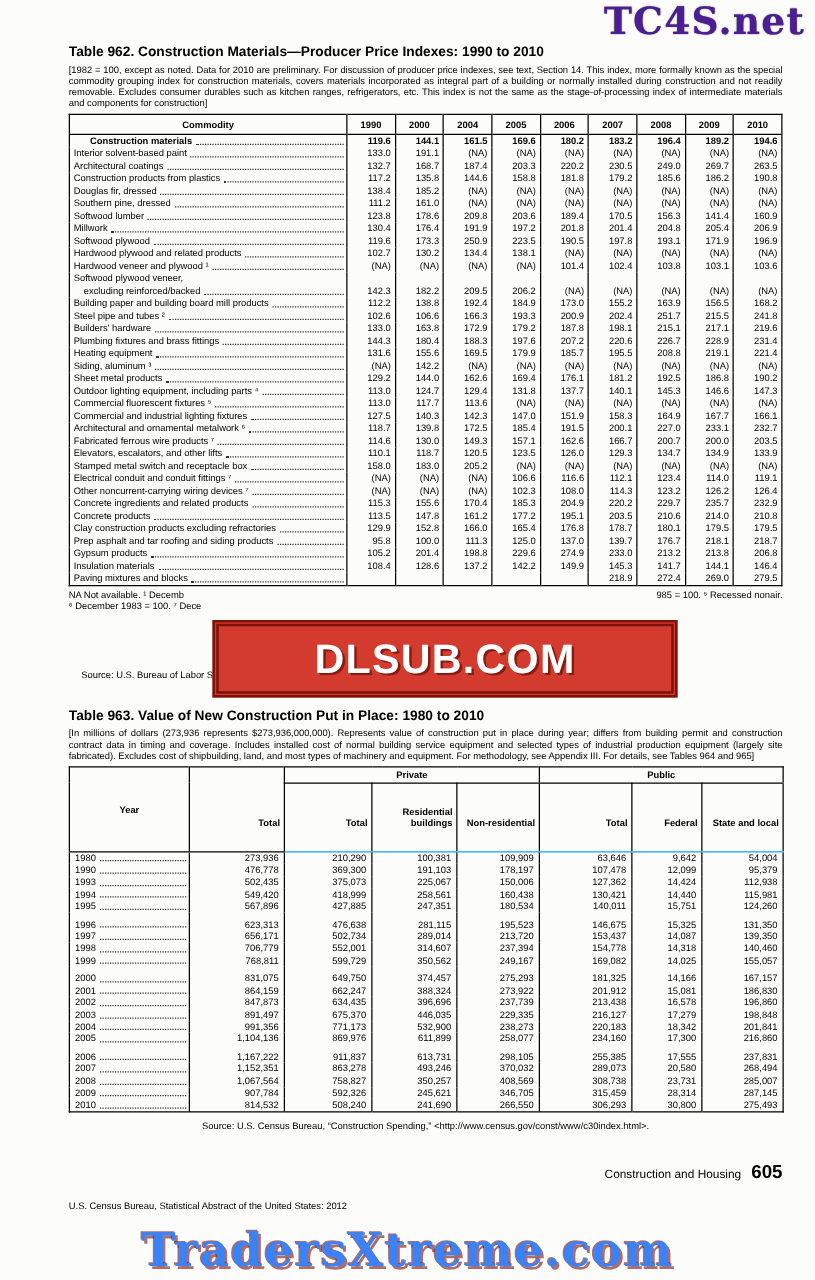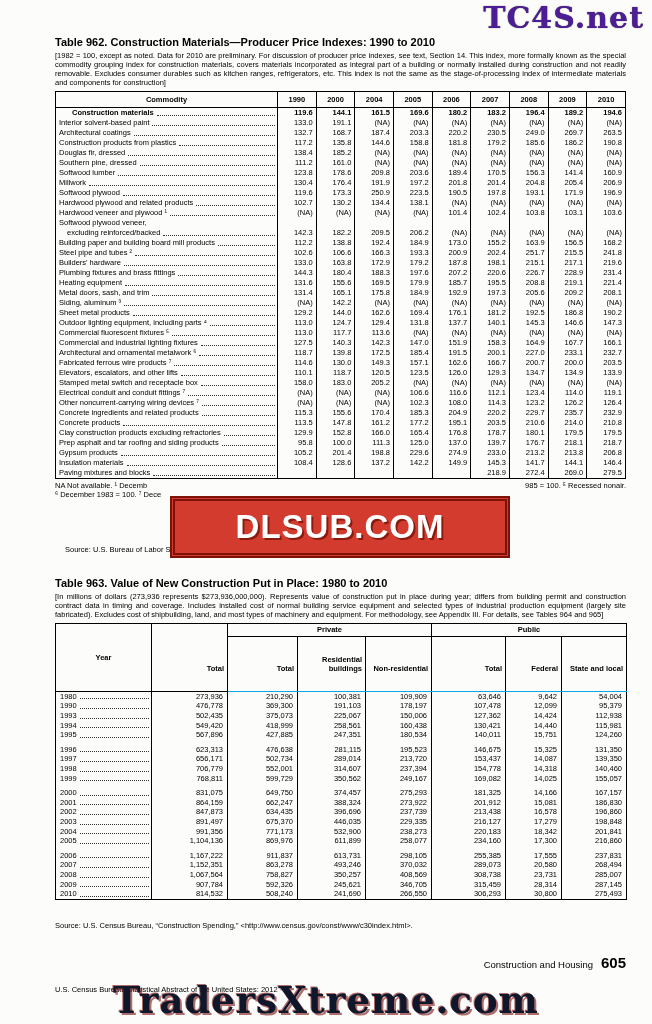--- a/index.html
+++ b/index.html
@@ -10,21 +10,21 @@
     font-family:"Liberation Sans", sans-serif;
   }
   .content { position:absolute; left:55px; top:36px; width:571px; }
 
   
   .tbl-title { font-size:11px; font-weight:bold; margin-bottom:3px; }
   .headnote  { font-size:7.5px; line-height:9px; text-align:justify; margin-bottom:4px; }
   .source    { font-size:7.5px; line-height:9.4px; text-indent:10px; }
   .source em { font-style:italic; }
   .source-962 { margin-top:46px; }
-  .source-963 { margin-top:21px; text-align:left; text-indent:0; }
+  .source-963 { margin-top:6px; text-align:center; text-indent:0; }
 
   
   table { border-collapse:collapse; width:100%; table-layout:fixed; }
   th, td { font-size:7.5px; }
 
   
   .ppi { border:1.4px solid #000;padding-left:20px; }
   .ppi thead th { font-weight:bold; border-bottom:1px solid #000; padding:3px 2px; text-align:center; vertical-align:middle; }
   .ppi thead th.num-h { border-left:1px solid #000; }
   .ppi td { line-height:10px; vertical-align:bottom; white-space:nowrap; overflow:hidden; }
@@ -56,32 +56,32 @@
   .running-head b { font-size:15px; font-weight:bold; margin-left:8px; }
   .publication-line { margin-top:14px; font-size:7.5px; }
 
   
   .wm-top {
     position:absolute; top:0px; right:8px;
     font-family:"DejaVu Serif", serif; font-weight:bold; font-size:30px;
     color:#4c1d95; letter-spacing:1px; text-shadow:0 0 1px #2a2a2a;
   }
   .wm-box {
-    position:absolute; left:170px; top:496px; width:340px; height:62px;
+    position:absolute; left:170px; top:496px; width:372px; height:62px;
     background:#d23b2e; border:5px double #7c1208;
     display:flex; align-items:center; justify-content:center;
   }
   .wm-box span {
     color:#fff; font-weight:bold; font-size:33px; letter-spacing:1px;
     font-family:"Liberation Sans", sans-serif; text-shadow:2px 2px 0 #8a1a0e;
   }
   .wm-bottom {
     position:absolute; bottom:2px; left:0; right:0; text-align:center;
     font-family:"DejaVu Serif", serif; font-weight:bold; font-size:37px;
-    color:#0f172a; letter-spacing:1px;
+    color:#3b82f6; letter-spacing:1px;
     text-shadow:2px 2px 0 rgba(122,12,12,.6), -1px -1px 0 rgba(122,12,12,.6);
   }
 </style>
 </head>
 <body>
 
 <div class="page">
 
   <div class="wm-top">TC4S.net</div>
 
@@ -420,37 +420,20 @@
               <td class="num">179.9</td>
               <td class="num">185.7</td>
               <td class="num">195.5</td>
               <td class="num">208.8</td>
               <td class="num">219.1</td>
               <td class="num">221.4</td>
             </tr>
             <tr>
               <td class="commodity">
                 <div class="cellflex">
-                  <span class="lbl">Metal doors, sash, and trim</span>
-                  <span class="leader"></span>
-                </div>
-              </td>
-              <td class="num">131.4</td>
-              <td class="num">165.1</td>
-              <td class="num">175.8</td>
-              <td class="num">184.9</td>
-              <td class="num">192.9</td>
-              <td class="num">197.3</td>
-              <td class="num">205.6</td>
-              <td class="num">209.2</td>
-              <td class="num">208.1</td>
-            </tr>
-            <tr>
-              <td class="commodity">
-                <div class="cellflex">
                   <span class="lbl">Siding, aluminum ³</span>
                   <span class="leader"></span>
                 </div>
               </td>
               <td class="num">(NA)</td>
               <td class="num">142.2</td>
               <td class="num">(NA)</td>
               <td class="num">(NA)</td>
               <td class="num">(NA)</td>
               <td class="num">(NA)</td>

